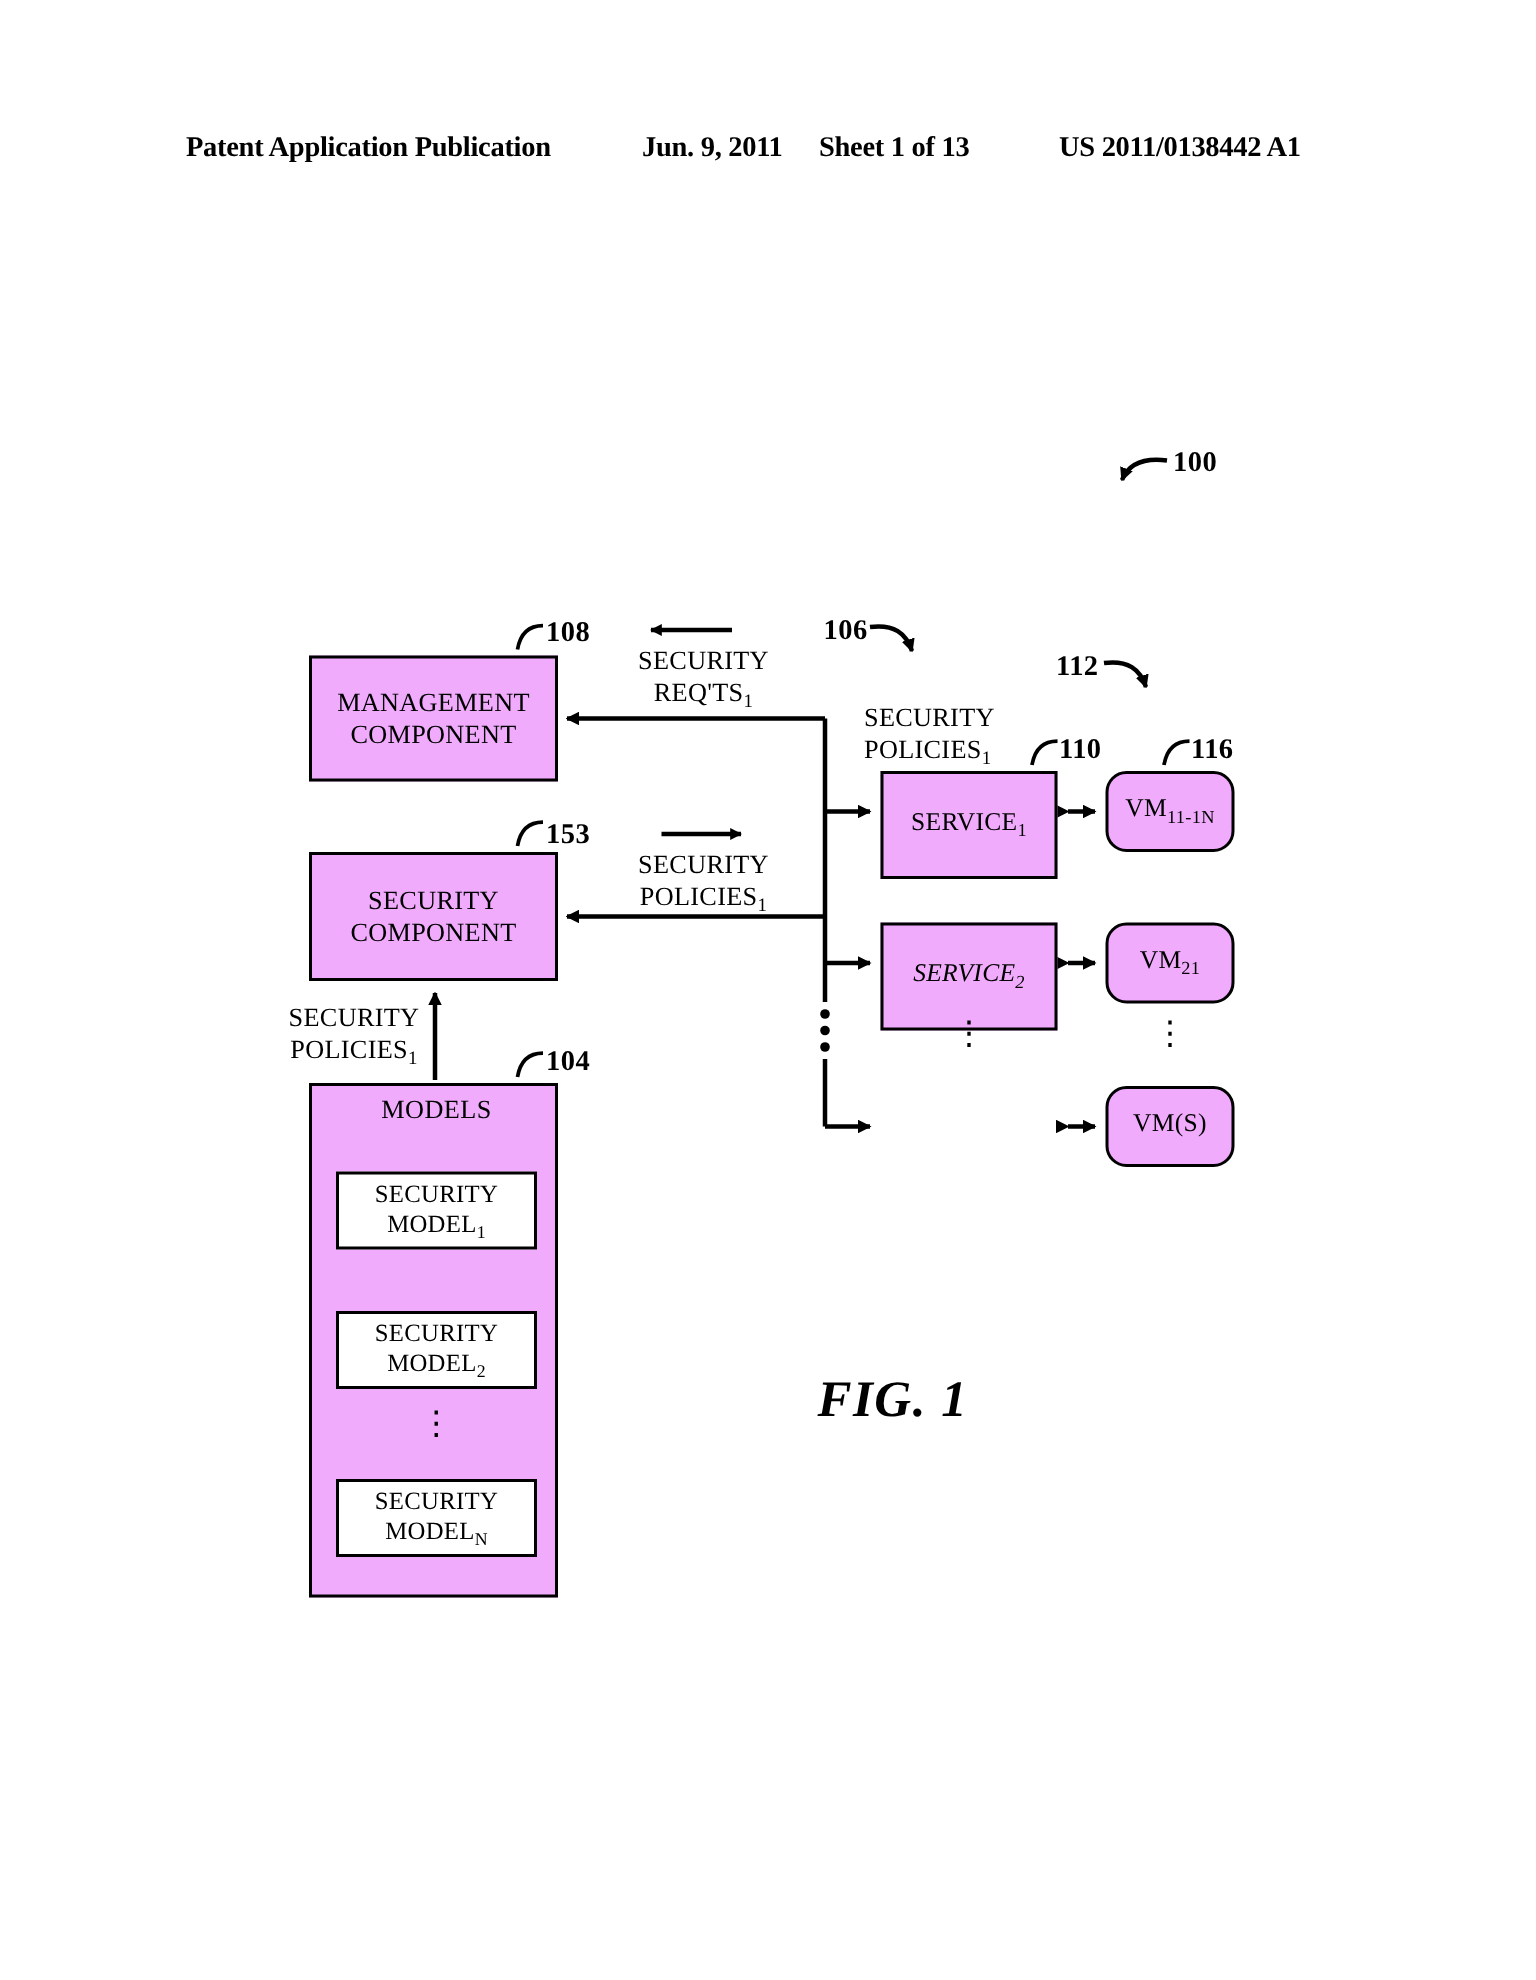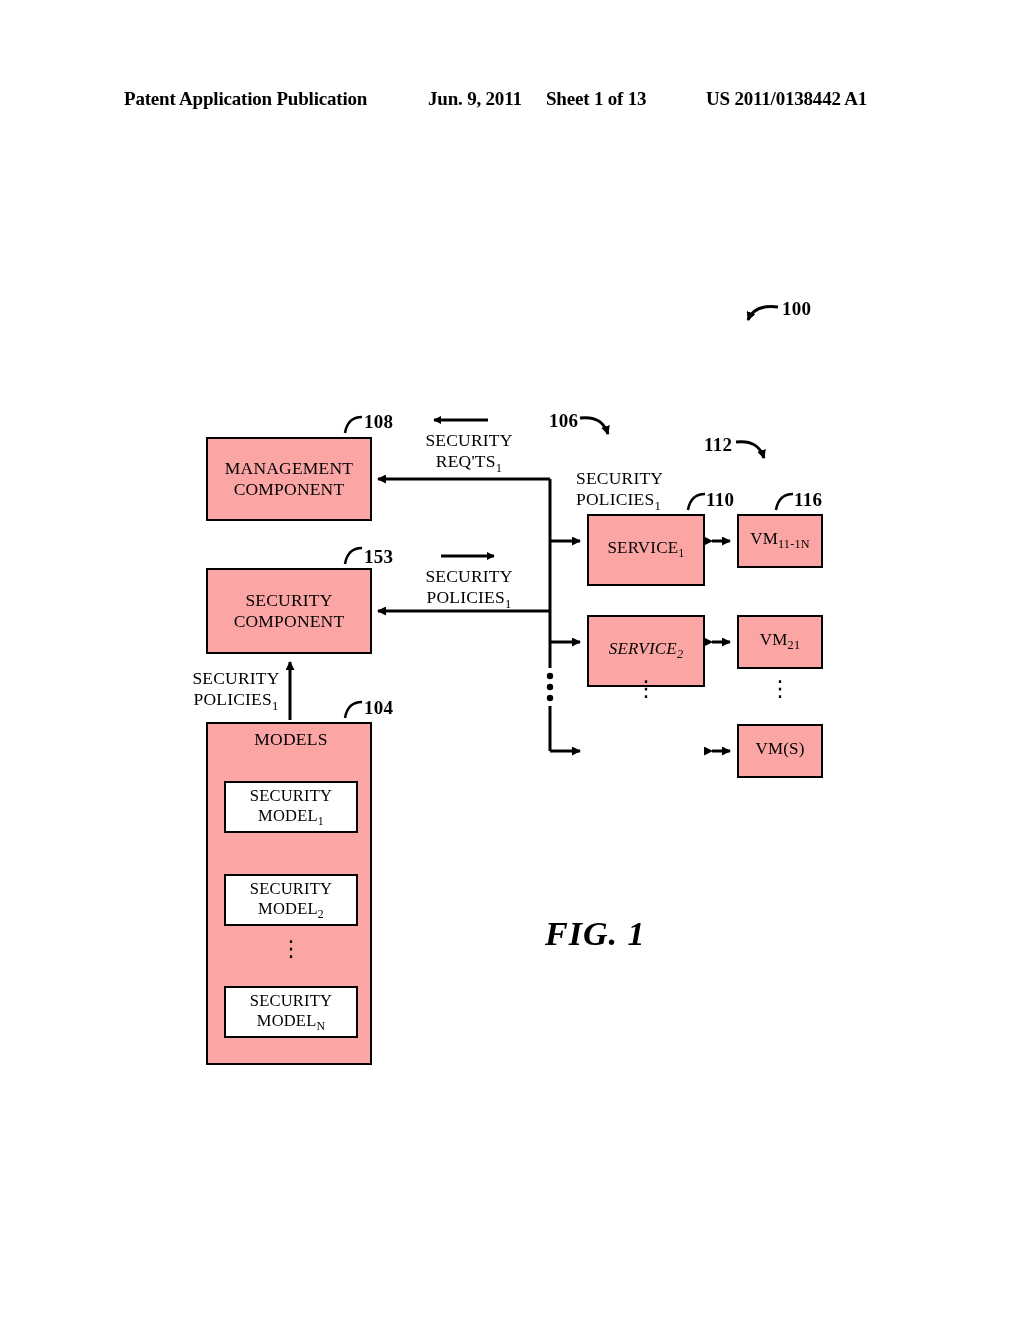--- a/index.html
+++ b/index.html
@@ -40,21 +40,21 @@
     position: absolute;
     left: 0; top: 0;
     width: 1024px;
     height: 1320px;
   }
 
   
   .box {
     position: absolute;
     border: 2.5px solid #000;
-    background: #fca5a5;
+    background: #f0abfc;
     box-sizing: border-box;
     display: flex;
     flex-direction: column;
     align-items: center;
     justify-content: center;
     text-align: center;
     font-size: 17.5px;
     line-height: 1.22;
     letter-spacing: 0.2px;
   }
@@ -90,21 +90,21 @@
     text-align: center;
     font-size: 17.5px;
     letter-spacing: .3px;
   }
 
   .svc-box { width: 118px; height: 72px; font-size: 17px; justify-content: center; }
   #box-service-1 { left: 587px; top: 514px; }
   #box-service-2 { left: 587px; top: 615px; font-style: italic; }
   #box-service-t { left: 587px; top: 724px; }
 
-  .vm-box { width: 86px; height: 54px; font-size: 17px; }
+  .vm-box { width: 86px; height: 54px; font-size: 17px; border-radius: 14px; }
   #box-vm-1 { left: 737px; top: 514px; }
   #box-vm-2 { left: 737px; top: 615px; }
   #box-vm-s { left: 737px; top: 724px; }
 
   
   .lbl {
     position: absolute;
     font-size: 17.5px;
     line-height: 1.2;
     text-align: center;

